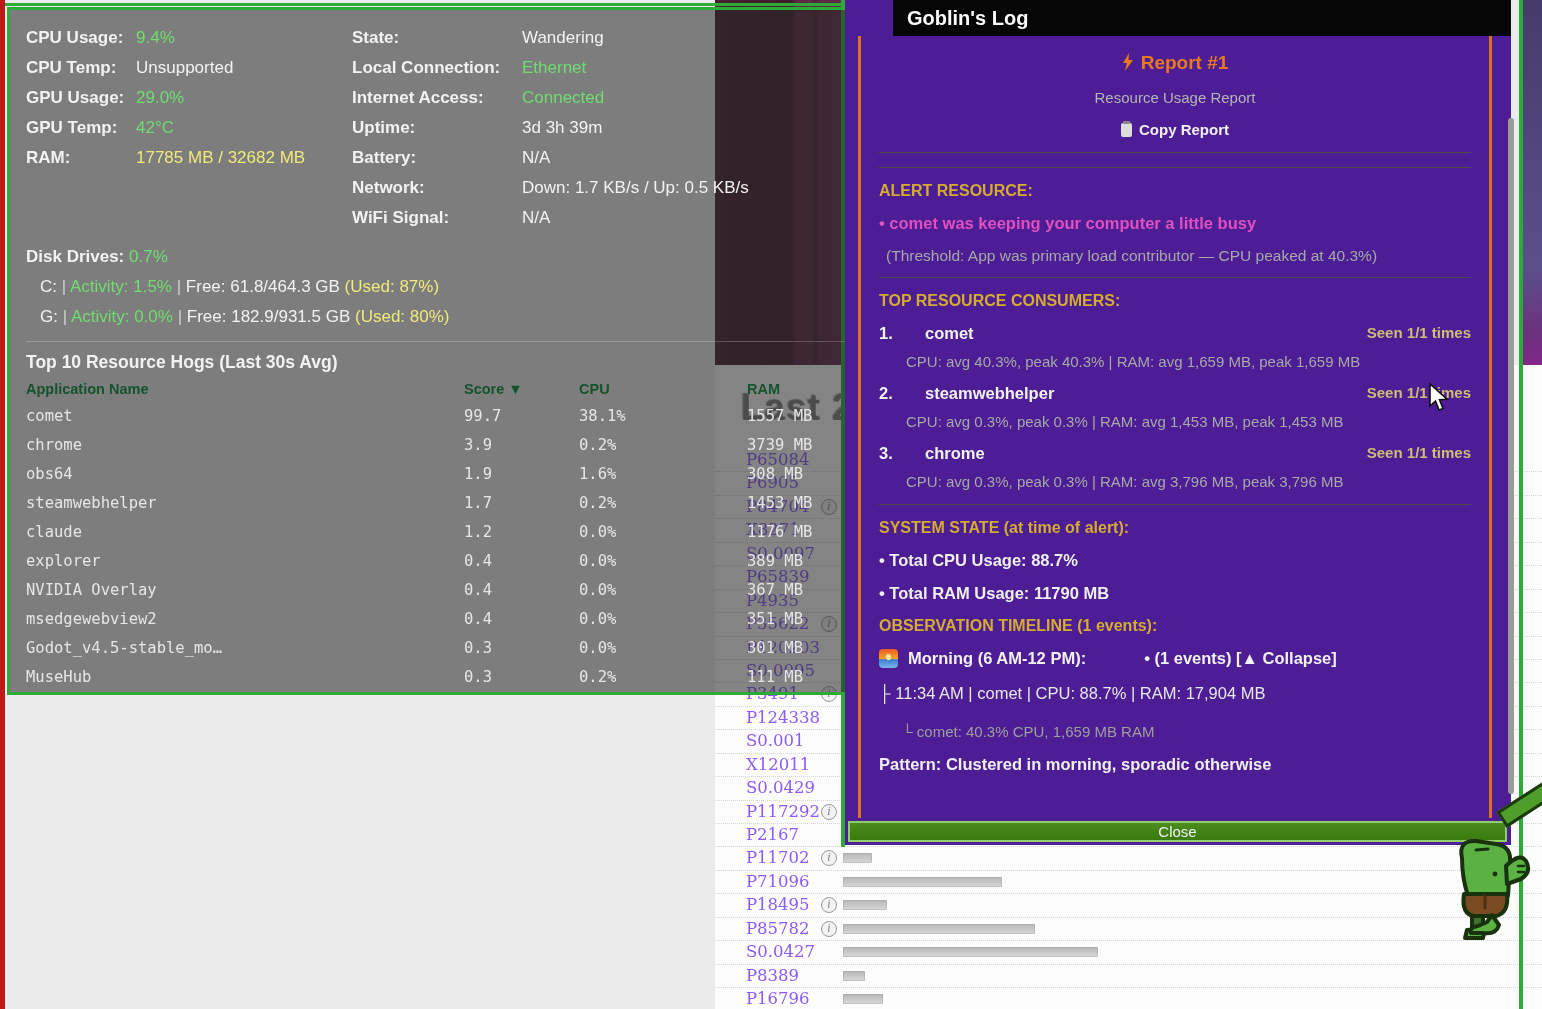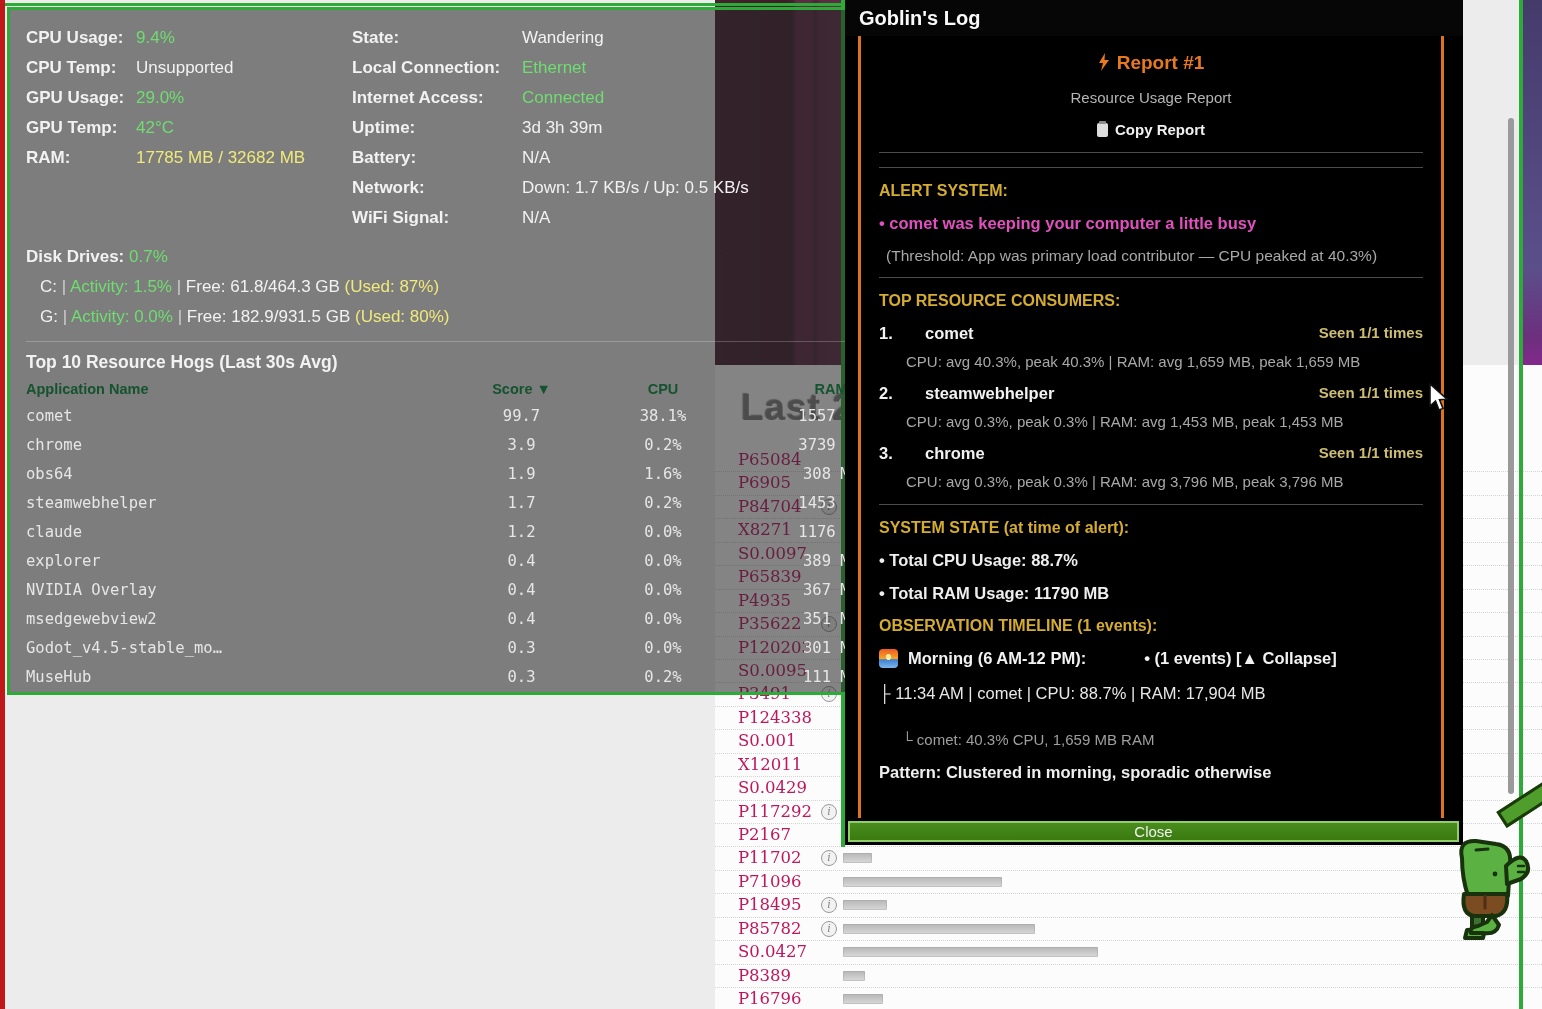--- a/index.html
+++ b/index.html
@@ -12,22 +12,22 @@
     background:linear-gradient(90deg,#47202f 0px,#401c2b 72px,#421e2e 77px,#5e2b44 82px,#5c2a42 96px,#4e2338 100px,#5e2b44 106px,#602d46 130px);}
   .purple-right{position:absolute;left:1523px;top:0;width:19px;height:432px;
     background:linear-gradient(180deg,#453b6b 0%,#554a82 45%,#5b4f8a 62%,#6d2f7e 78%,#8e2594 88%,#932a9b 100%);}
 
   
   .bg-list{position:absolute;left:715px;top:365px;width:827px;height:644px;background:#fcfcfc;}
   .watermark{position:absolute;left:26px;top:22px;font-size:37px;font-weight:bold;color:#7e7e7e;
      letter-spacing:1px;text-shadow:2px 2px 1px rgba(255,255,255,.85),-1px -1px 1px rgba(70,70,70,.55);}
   .bgrows{position:absolute;left:0;top:84px;width:100%;}
   .bgrow{position:relative;height:23.45px;border-bottom:1px dotted #d4d4d4;box-sizing:border-box;}
-  .bglabel{position:absolute;left:23px;top:1px;font-family:"DejaVu Serif","Liberation Serif",serif;
-     font-size:16.5px;color:#be185d;}
+  .bglabel{position:absolute;left:31px;top:1px;font-family:"DejaVu Serif","Liberation Serif",serif;
+     font-size:16.5px;color:#8b5cf6;}
   .bginfo{position:absolute;left:106px;top:3px;width:14px;height:14px;border-radius:50%;
      border:1.5px solid #9a9a9a;color:#8a8a8a;font-family:"DejaVu Serif",serif;font-style:italic;
      font-size:11px;line-height:14px;text-align:center;background:#f2f2f2;}
   .bgbar{position:absolute;left:128px;top:6px;height:10px;border-radius:1px;
      background:linear-gradient(180deg,#b6b6b6,#d9d9d9);box-shadow:inset 0 0 0 1px rgba(160,160,160,.4);}
 
   
   .gline{position:absolute;background:#2cab38;}
 
   
@@ -46,24 +46,24 @@
   .disk-title{line-height:30px;font-size:17px;margin-top:9px;}
   .disk-title .lab{font-weight:bold;}
   .drive-line{line-height:30px;font-size:17px;padding-left:14px;}
   .dim{color:#cfcfcf;}
   .ov-div{border:0;border-top:1px solid rgba(255,255,255,.22);margin:9px 0 6px 0;}
   .hogs-title{font-size:17.5px;font-weight:bold;line-height:28px;}
   .hog-grid{display:grid;grid-template-columns:1fr 115px 168px 168px;}
   .hog-head{font-size:14.5px;font-weight:bold;line-height:26px;color:#14532d;}
   .hog-cell{font-family:"DejaVu Sans Mono","Liberation Mono",monospace;font-size:15.5px;
      line-height:29px;color:#e6e6e6;white-space:nowrap;overflow:hidden;}
-  .t-right{text-align:center;}
-
-  
-  .logwin{position:absolute;left:845px;top:0;width:618px;height:845px;background:#000000;}
+  .t-right{text-align:left;}
+
+  
+  .logwin{position:absolute;left:845px;top:0;width:618px;height:845px;background:#4c1d95;padding-left:48px;}
   .log-title{height:36px;background:#060606;color:#fafafa;font-size:20px;font-weight:bold;
      line-height:36px;padding-left:14px;}
   .log-content{position:absolute;left:13px;right:19px;top:36px;bottom:27px;
      border-left:3px solid #dd731e;border-right:3px solid #dd731e;
      padding:6px 18px 0 18px;overflow:hidden;box-sizing:border-box;}
   .c-center{text-align:center;}
   .rpt{color:#e8791f;font-size:19px;font-weight:bold;margin:10px 0 13px 0;}
   .bolt{display:inline-block;vertical-align:-2px;margin-right:7px;}
   .sub{color:#b5b5b5;font-size:15px;margin:0 0 15px 0;}
   .copybtn{display:inline-block;color:#f0f0f0;font-weight:bold;font-size:15px;margin:0 0 14px 0;cursor:pointer;text-align:center;}
@@ -78,21 +78,21 @@
   .name-row{display:flex;font-size:16.5px;font-weight:bold;color:#f2f2f2;margin:0 0 10px 0;}
   .name-row .rank{width:46px;}
   .name-row .seen{margin-left:auto;color:#cdbe73;font-weight:bold;font-size:15px;}
   .detail{color:#a8a8a8;font-size:15px;margin:0 0 14px 0;padding-left:27px;}
   .bullet{color:#efefef;font-weight:bold;font-size:16.5px;margin:0 0 14px 0;}
   .group-row{display:flex;align-items:center;color:#f2f2f2;font-weight:bold;font-size:16.5px;margin:2px 0 16px 0;}
   .sun-ic{display:inline-block;width:19px;height:19px;border-radius:4px;margin-right:10px;
      background:radial-gradient(circle at 50% 42%,#ffe9a0 0 20%,rgba(0,0,0,0) 21%),
        linear-gradient(180deg,#ee5a24 0%,#f6a623 52%,#3b7fd4 56%,#7db6e8 100%);}
   .group-meta{margin-left:58px;}
-  .entry{color:#e8e8e8;font-size:16.5px;margin:0 0 28px 0;}
+  .entry{color:#e8e8e8;font-size:16.5px;margin:0 0 20px 0;}
   .entry-sub{color:#9f9f9f;font-size:15px;margin:0 0 15px 0;padding-left:23px;}
   .pattern{color:#efefef;font-weight:bold;font-size:16.5px;margin-top:4px;}
   .close-btn{position:absolute;left:3px;right:4px;bottom:3px;height:21px;
      background:linear-gradient(180deg,#4a8c1d,#3a7a10);border:2px solid #8fce6a;
      box-sizing:border-box;color:#f2f2f2;font-size:15px;text-align:center;line-height:17px;cursor:pointer;}
   .scrollthumb{position:absolute;left:663px;top:118px;width:6px;height:676px;border-radius:3px;background:#9a9a9a;}
 
   
   .goblin{position:absolute;left:1432px;top:836px;width:102px;height:108px;}
   .gob-arm-bg{position:absolute;left:1496px;top:792px;width:62px;height:13px;background:#4f9e2c;
@@ -347,21 +347,21 @@
         </span><span>Report #1</span>
       </div>
       <div class="c-center sub">Resource Usage Report</div>
       <div class="c-center">
         <span class="copybtn">
           <span class="clip-ic"></span><span>Copy Report</span>
         </span>
       </div>
       <hr class="lhr">
       <hr class="lhr">
-      <div class="sect">ALERT SYSTEM:</div>
+      <div class="sect">ALERT RESOURCE:</div>
       <div class="alert-bullet">• comet was keeping your computer a little busy</div>
       <div class="threshold">(Threshold: App was primary load contributor — CPU peaked at 40.3%)</div>
       <hr class="lhr">
       <div class="sect">TOP RESOURCE CONSUMERS:</div>
       <div id="consumers">
           <div class="name-row">
             <span class="rank">1.</span>
             <span>comet</span>
             <span class="seen">Seen 1/1 times</span>
           </div>

